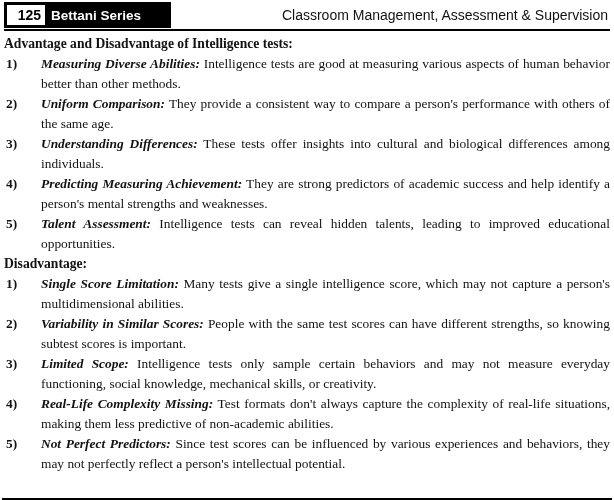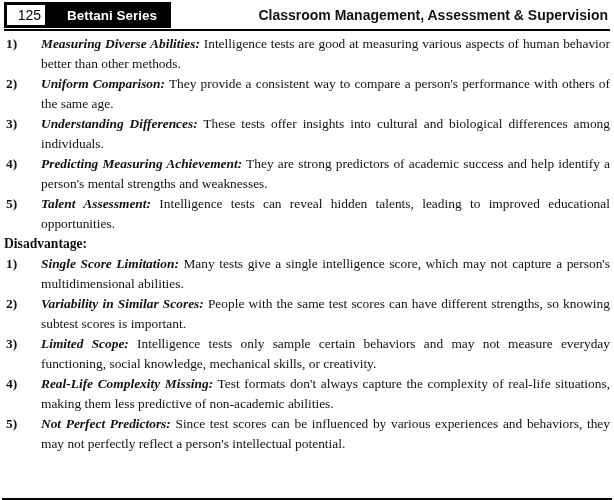--- a/index.html
+++ b/index.html
@@ -11,29 +11,29 @@
   }
   
   .header-bar { display:flex; align-items:stretch; height:26px; }
   .badge {
     width:167px; background:#000000; display:flex; align-items:center;
     padding:3px 4px 3px 3px; flex-shrink:0;
   }
   .page-num-box {
     background:#ffffff; color:#000000; height:20px; min-width:38px;
     display:flex; align-items:center; justify-content:flex-end; padding:0 4px;
-    font-family:"Liberation Sans", sans-serif; font-weight:normal; font-size:14px;
+    font-family:"Liberation Sans", sans-serif; font-weight:bold; font-size:14px;
   }
   .series-name {
     color:#ffffff; font-family:"Liberation Sans", sans-serif; font-weight:bold;
-    font-size:13.5px; padding-left:6px; white-space:nowrap;margin-left:16px;
+    font-size:13.5px; padding-left:6px; white-space:nowrap;
   }
   .book-title {
     flex:1; align-self:center; text-align:right; padding-right:2px;
-    font-family:"Liberation Sans", sans-serif; font-weight:bold; font-size:14px;
+    font-family:"Liberation Sans", sans-serif; font-weight:normal; font-size:14px;
     white-space:nowrap;
   }
   .header-rule { height:2px; background:#000000; margin-top:1px; }
   
   .content { margin-top:3px; font-size:13.4px; line-height:20px; }
   .doc-title, .section-heading { font-weight:bold; font-size:13.6px; line-height:20px; }
   .list-item { display:grid; grid-template-columns:37px 1fr; }
   .item-num { font-weight:bold; padding-left:2px; }
   .item-body { text-align:justify;font-family:Liberation Serif, serif; }
   .term { font-weight:bold; font-style:italic; }
@@ -48,20 +48,21 @@
   <div class="header-bar">
     <div class="badge">
       <span class="page-num-box">125</span>
       <span class="series-name">Bettani Series</span>
     </div>
     <div class="book-title">Classroom Management, Assessment &amp; Supervision</div>
   </div>
   <div class="header-rule"></div>
 
   <div class="content">
+    <div class="doc-title">Advantage and Disadvantage of Intelligence tests:</div>
 
     <div>
   <div class="list-item">
     <span class="item-num">1)</span>
     <p class="item-body"><b class="term"><i>Measuring Diverse Abilities:</i></b> <span>Intelligence tests are good at measuring various aspects of human behavior better than other methods.</span></p>
   </div>
 
   <div class="list-item">
     <span class="item-num">2)</span>
     <p class="item-body"><b class="term"><i>Uniform Comparison:</i></b> <span>They provide a consistent way to compare a person's performance with others of the same age.</span></p>

